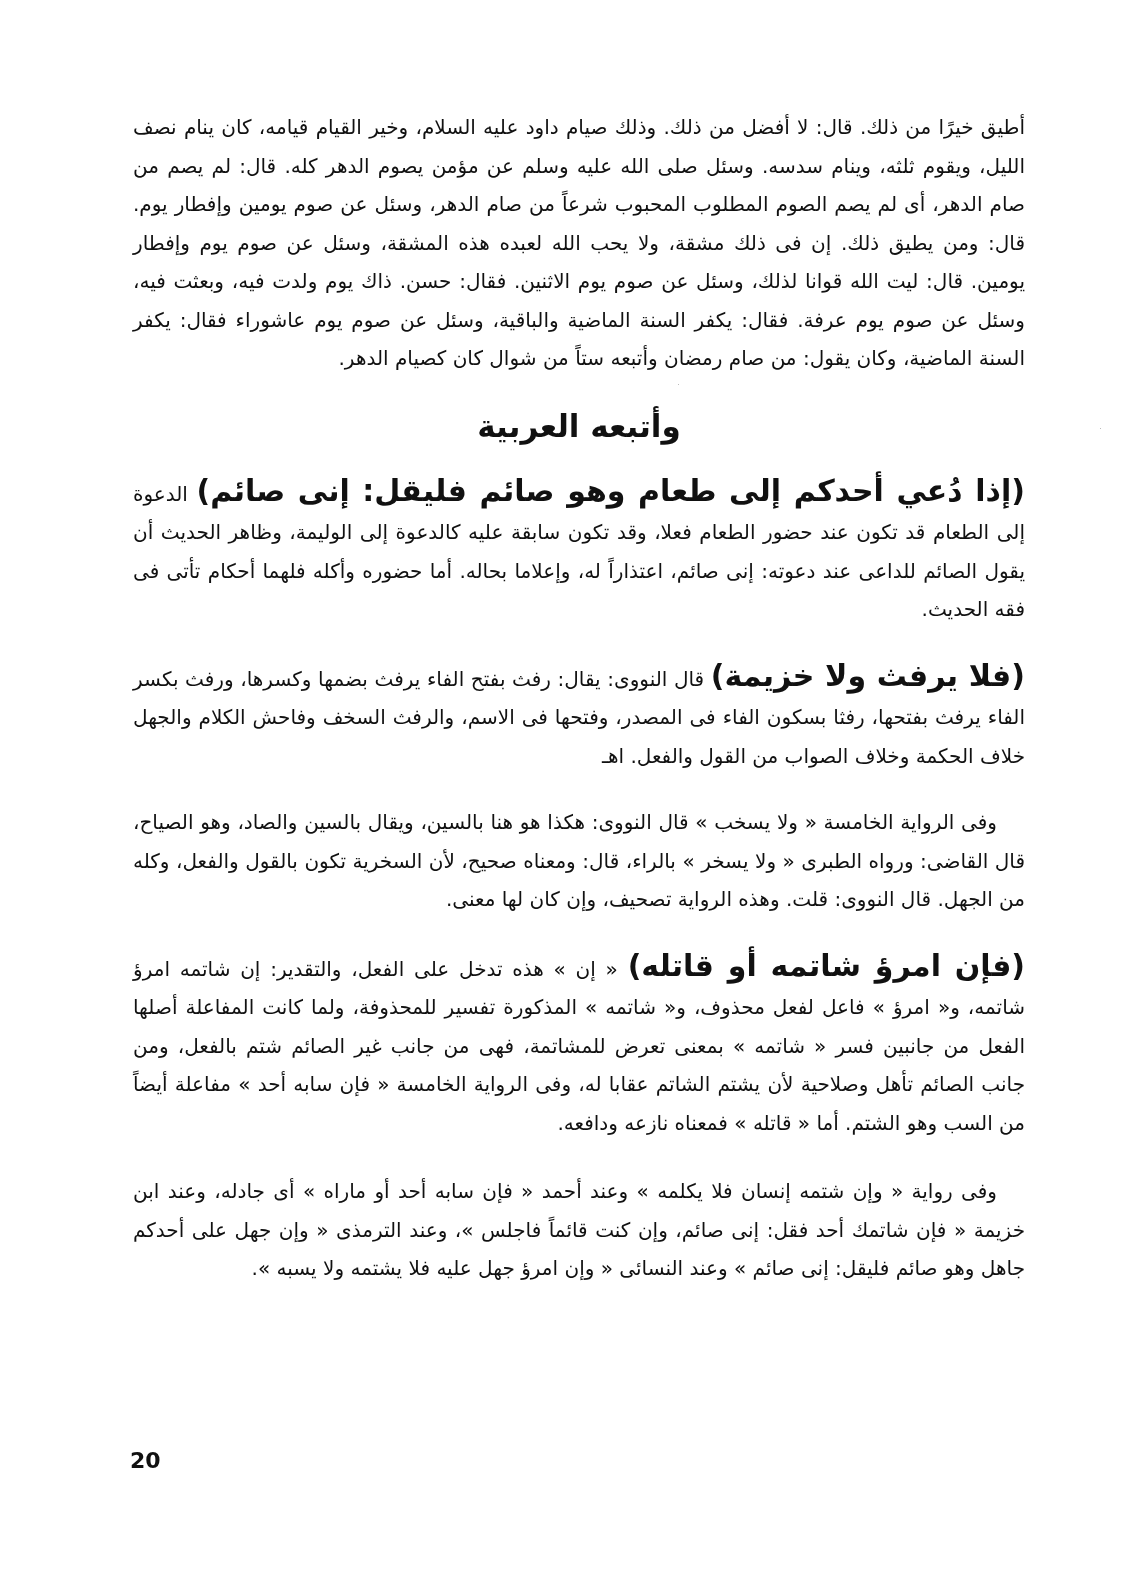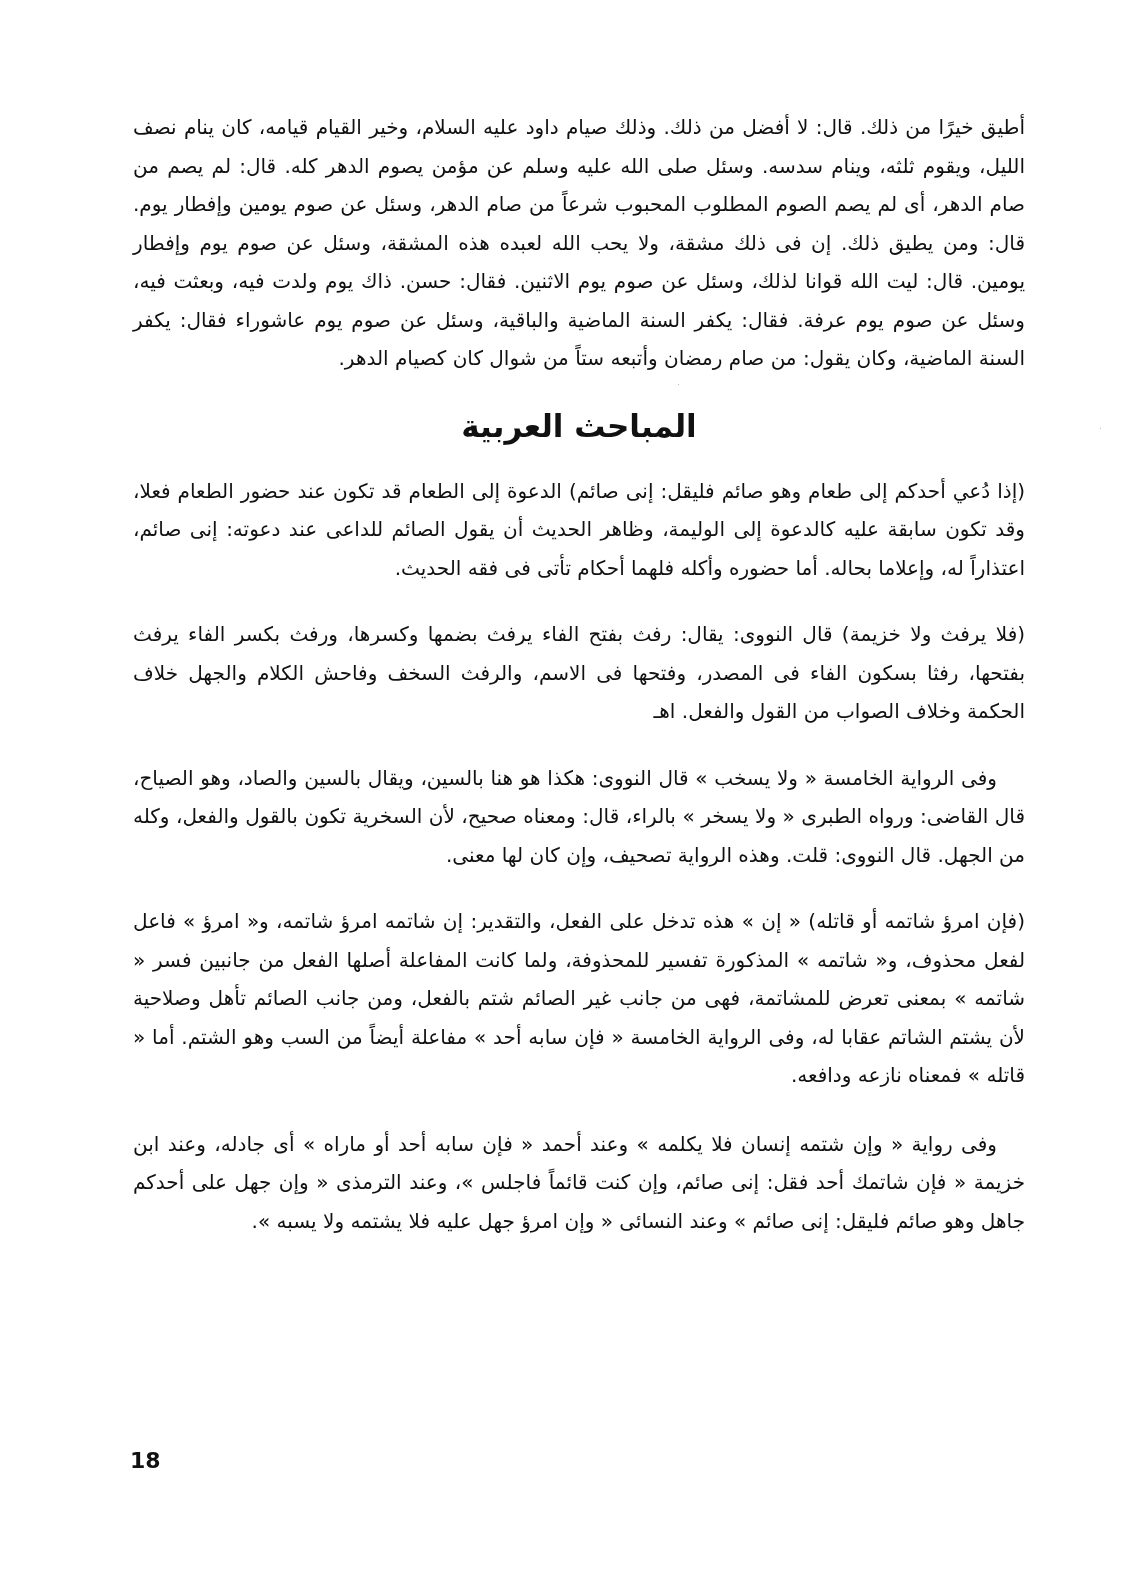--- a/index.html
+++ b/index.html
@@ -34,22 +34,22 @@
       text-indent: 28px;
     }
     .heading {
       text-align: center;
       font-size: 31px;
       font-weight: bold;
       margin: 24px 0 22px 0;
       line-height: 48px;
     }
     .lead {
-      font-weight: normal;
-      font-size: 20px;
+      font-weight: bold;
+      font-size: 30px;
     }
     .gap-small { height: 12px; }
     .gap-med { height: 14px; }
     .page-number {
       position: absolute;
       left: 130px;
       top: 1448px;
       font-size: 22px;
       font-weight: bold;
       direction: rtl;
@@ -61,21 +61,21 @@
       background: #bbbbbb;
     }
   </style>
 </head>
 <body>
 
 <main class="page">
 
   <p class="para">أطيق خيرًا من ذلك. قال: لا أفضل من ذلك. وذلك صيام داود عليه السلام، وخير القيام قيامه، كان ينام نصف الليل، ويقوم ثلثه، وينام سدسه. وسئل صلى الله عليه وسلم عن مؤمن يصوم الدهر كله. قال: لم يصم من صام الدهر، أى لم يصم الصوم المطلوب المحبوب شرعاً من صام الدهر، وسئل عن صوم يومين وإفطار يوم. قال: ومن يطيق ذلك. إن فى ذلك مشقة، ولا يحب الله لعبده هذه المشقة، وسئل عن صوم يوم وإفطار يومين. قال: ليت الله قوانا لذلك، وسئل عن صوم يوم الاثنين. فقال: حسن. ذاك يوم ولدت فيه، وبعثت فيه، وسئل عن صوم يوم عرفة. فقال: يكفر السنة الماضية والباقية، وسئل عن صوم يوم عاشوراء فقال: يكفر السنة الماضية، وكان يقول: من صام رمضان وأتبعه ستاً من شوال كان كصيام الدهر.</p>
 
-  <h2 class="heading">المباحث العربية</h2>
+  <h2 class="heading">وأتبعه العربية</h2>
 
   <p class="para">
     <span class="lead">(إذا دُعي أحدكم إلى طعام وهو صائم فليقل: إنى صائم)</span><span> الدعوة إلى الطعام قد تكون عند حضور الطعام فعلا، وقد تكون سابقة عليه كالدعوة إلى الوليمة، وظاهر الحديث أن يقول الصائم للداعى عند دعوته: إنى صائم، اعتذاراً له، وإعلاما بحاله. أما حضوره وأكله فلهما أحكام تأتى فى فقه الحديث.</span>
   </p>
 
   <div class="gap-small"></div>
 
   <p class="para">
     <span class="lead">(فلا يرفث ولا خزيمة)</span><span> قال النووى: يقال: رفث بفتح الفاء يرفث بضمها وكسرها، ورفث بكسر الفاء يرفث بفتحها، رفثا بسكون الفاء فى المصدر، وفتحها فى الاسم، والرفث السخف وفاحش الكلام والجهل خلاف الحكمة وخلاف الصواب من القول والفعل. اهـ</span>
   </p>
@@ -93,16 +93,16 @@
   </p>
 
   <div class="gap-med"></div>
 
   <p class="para indent">
     <span>وفى رواية « وإن شتمه إنسان فلا يكلمه » وعند أحمد « فإن سابه أحد أو ماراه » أى جادله، وعند ابن خزيمة « فإن شاتمك أحد فقل: إنى صائم، وإن كنت قائماً فاجلس »، وعند الترمذى « وإن جهل على أحدكم جاهل وهو صائم فليقل: إنى صائم » وعند النسائى « وإن امرؤ جهل عليه فلا يشتمه ولا يسبه ».</span>
   </p>
 
 </main>
 
-<div class="page-number">18</div>
+<div class="page-number">20</div>
 
 <div class="margin-mark" style="left:1100px; top:428px;"></div>
 <div class="margin-mark" style="left:678px; top:384px;"></div>
 
 </body></html>

